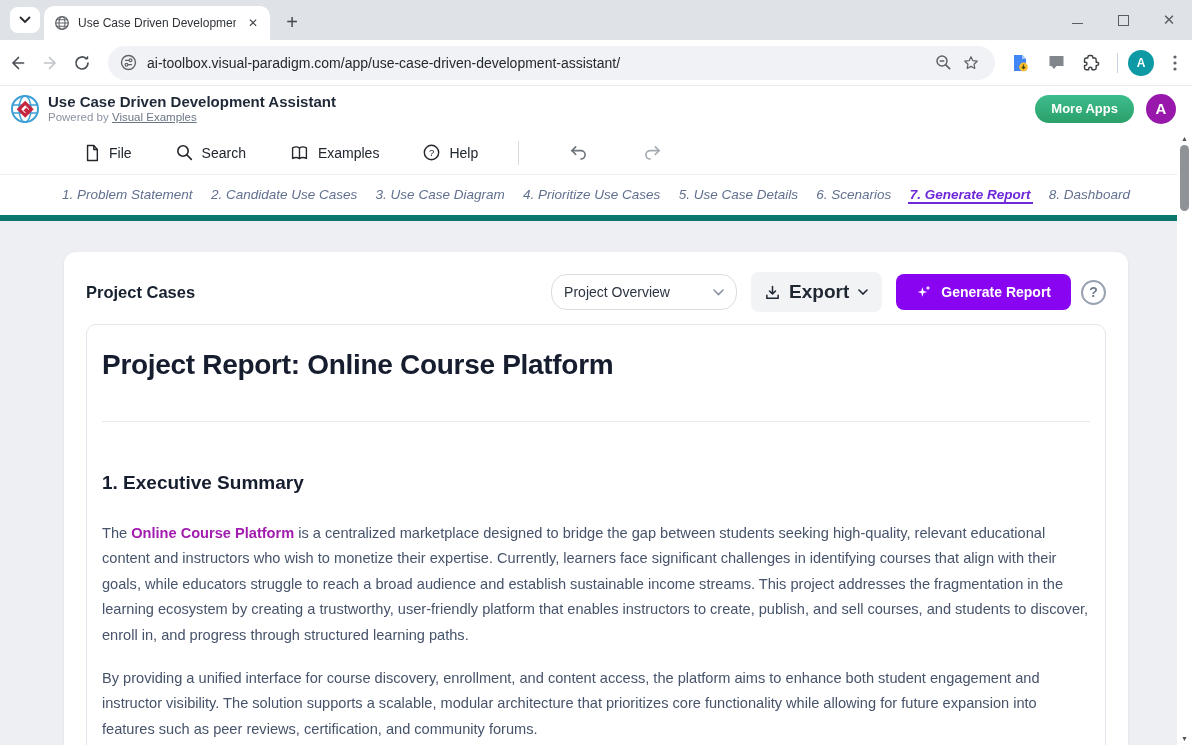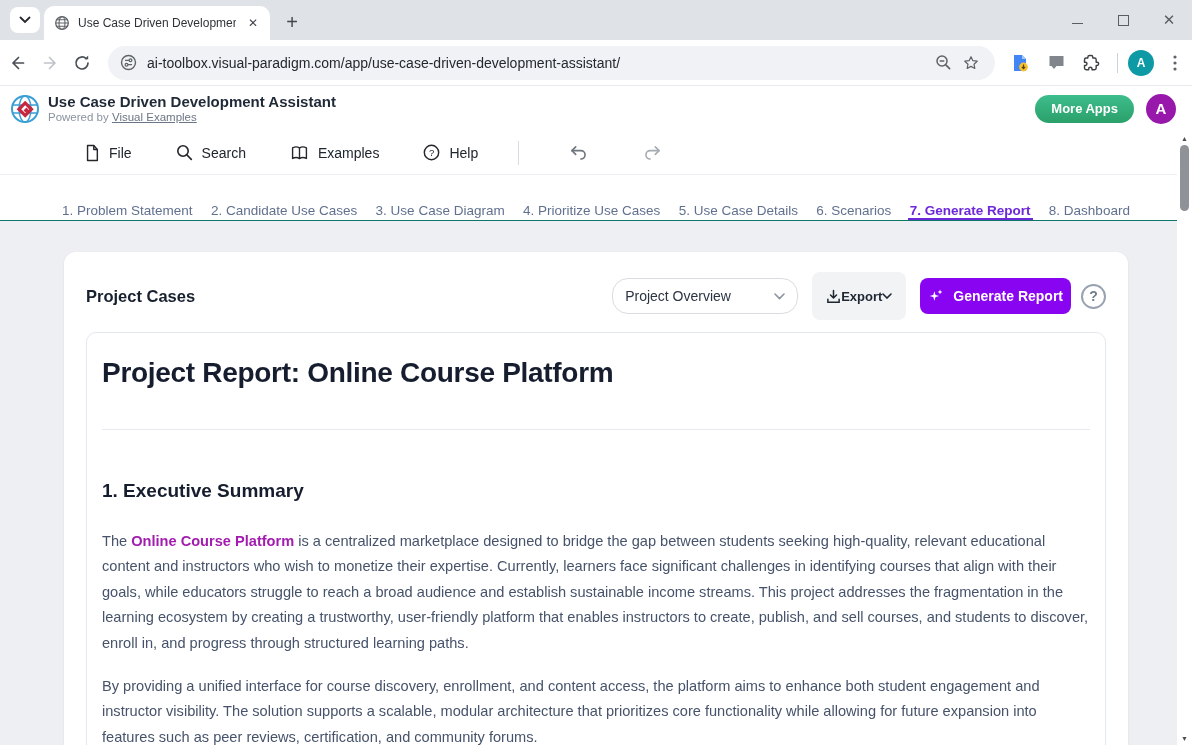--- a/index.html
+++ b/index.html
@@ -39,33 +39,33 @@
   .more-apps { height:28px; padding:0 16px; border:none; border-radius:15px; background:linear-gradient(180deg,#3DBD8C,#2BA06A); color:#fff; font-size:13px; font-weight:bold; font-family:inherit; cursor:pointer; }
   .app-avatar { width:30px; height:30px; border-radius:50%; background:#9918AC; color:#fff; font-weight:bold; font-size:15px; display:flex; align-items:center; justify-content:center; margin:0 6px 0 12px; cursor:pointer; }
 
   
   .menu-bar { height:44px; background:#fff; display:flex; align-items:center; padding-left:84px; gap:44px; border-bottom:1px solid #eceff3; }
   .menu-item { display:flex; align-items:center; gap:9px; font-size:14px; color:#20262e; cursor:pointer;text-align:center; }
   .menu-divider { width:1px; height:24px; background:#d8dbe0; margin-left:-4px; }
   .hist-btn { width:30px; height:30px; display:flex; align-items:center; justify-content:center; cursor:pointer; }
 
   
-  .step-nav { height:46px; background:#fff; display:flex; align-items:flex-end; justify-content:space-between; padding:0 60px; border-bottom:1px solid #0f766e; }
+  .step-nav { height:46px; background:#fff; display:flex; align-items:center; justify-content:space-between; padding:0 60px; border-bottom:6px solid #0f766e;font-style:italic; }
   .step { display:inline-flex; align-items:center; font-size:13.5px; color:#61708f; cursor:pointer; border-bottom:2px solid transparent; padding:0 2px; }
   .step.active { color:#6D28D9; font-weight:bold; border-bottom-color:#6D28D9; }
 
   
   .content { height:524px; background:#edeff3; padding:31px 64px 0 64px; }
   .card { background:#fff; border-radius:12px; box-shadow:0 1px 3px rgba(16,24,40,.07); padding:20px 22px 40px 22px; height:600px; }
   .card-header { display:flex; align-items:center; }
   .report-title { font-size:16.5px; font-weight:bold; color:#17202e; }
   .card-header .spacer { flex:1; }
   .view-select { width:186px; height:36px; border:1px solid #d9dce1; border-radius:16px; background:#fff; display:flex; align-items:center; justify-content:space-between; padding:0 12px; font-size:14px; color:#2b3442; cursor:pointer; margin-right:14px; }
-  .export-btn { height:48px; border:none; border-radius:8px; background:#f1f3f5; display:flex; align-items:center; padding:0 14px; font-size:13px; font-weight:bold; color:#1f2733; font-family:inherit; cursor:pointer; margin-right:14px; }
-  .generate-btn { height:36px; border:none; border-radius:8px; background:#8905F2; display:flex; align-items:center; gap:9px; padding:0 8px; font-size:14px; font-weight:bold; color:#fff; font-family:inherit; cursor:pointer; }
+  .export-btn { height:40px; border:none; border-radius:8px; background:#f1f3f5; display:flex; align-items:center; gap:9px; padding:0 14px; font-size:19px; font-weight:bold; color:#1f2733; font-family:inherit; cursor:pointer; margin-right:14px; }
+  .generate-btn { height:36px; border:none; border-radius:8px; background:#8905F2; display:flex; align-items:center; gap:9px; padding:0 20px; font-size:14px; font-weight:bold; color:#fff; font-family:inherit; cursor:pointer; }
   .help-circle { width:25px; height:25px; border-radius:50%; border:2px solid #98a2b0; color:#707c8c; font-size:14px; font-weight:bold; display:flex; align-items:center; justify-content:center; margin-left:10px; cursor:pointer; }
 
   .doc { margin-top:12px; border:1px solid #e3e8ef; border-radius:10px; padding:16px 15px 40px 15px; height:520px; overflow:hidden; }
   .doc h1 { font-size:28px; font-weight:800; letter-spacing:-0.3px; color:#161d2e; margin-top:8px; }
   .doc hr { border:none; border-top:1px solid #e5e9f0; margin-top:40px; }
   .doc h2 { font-size:19px; font-weight:bold; color:#161d2e; margin-top:50px; }
   .doc p { font-size:14.6px; line-height:25.4px; color:#46536a; margin-top:27px; }
   .doc p + p { margin-top:18px; }
   .doc b { color:#a21caf; }
 

